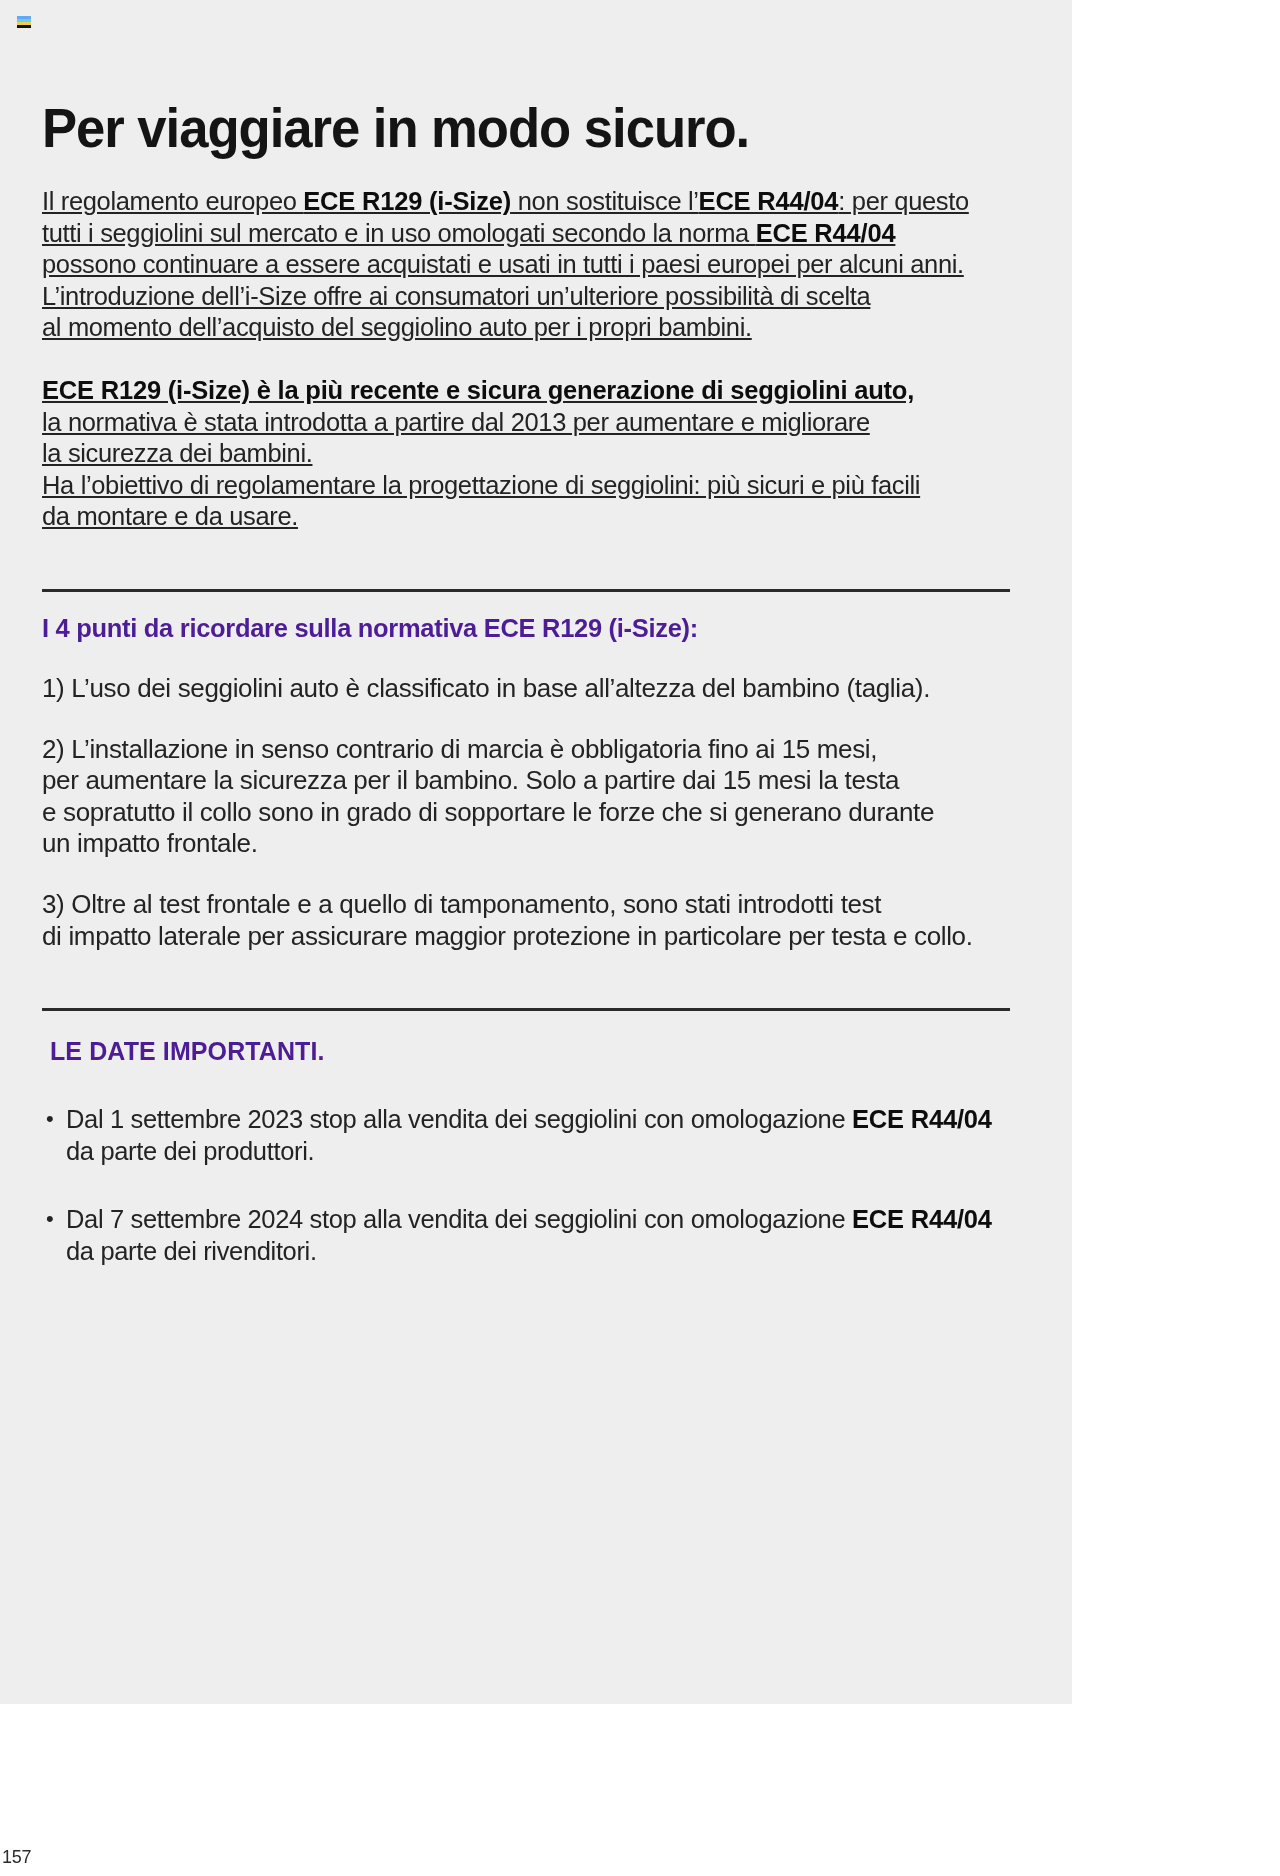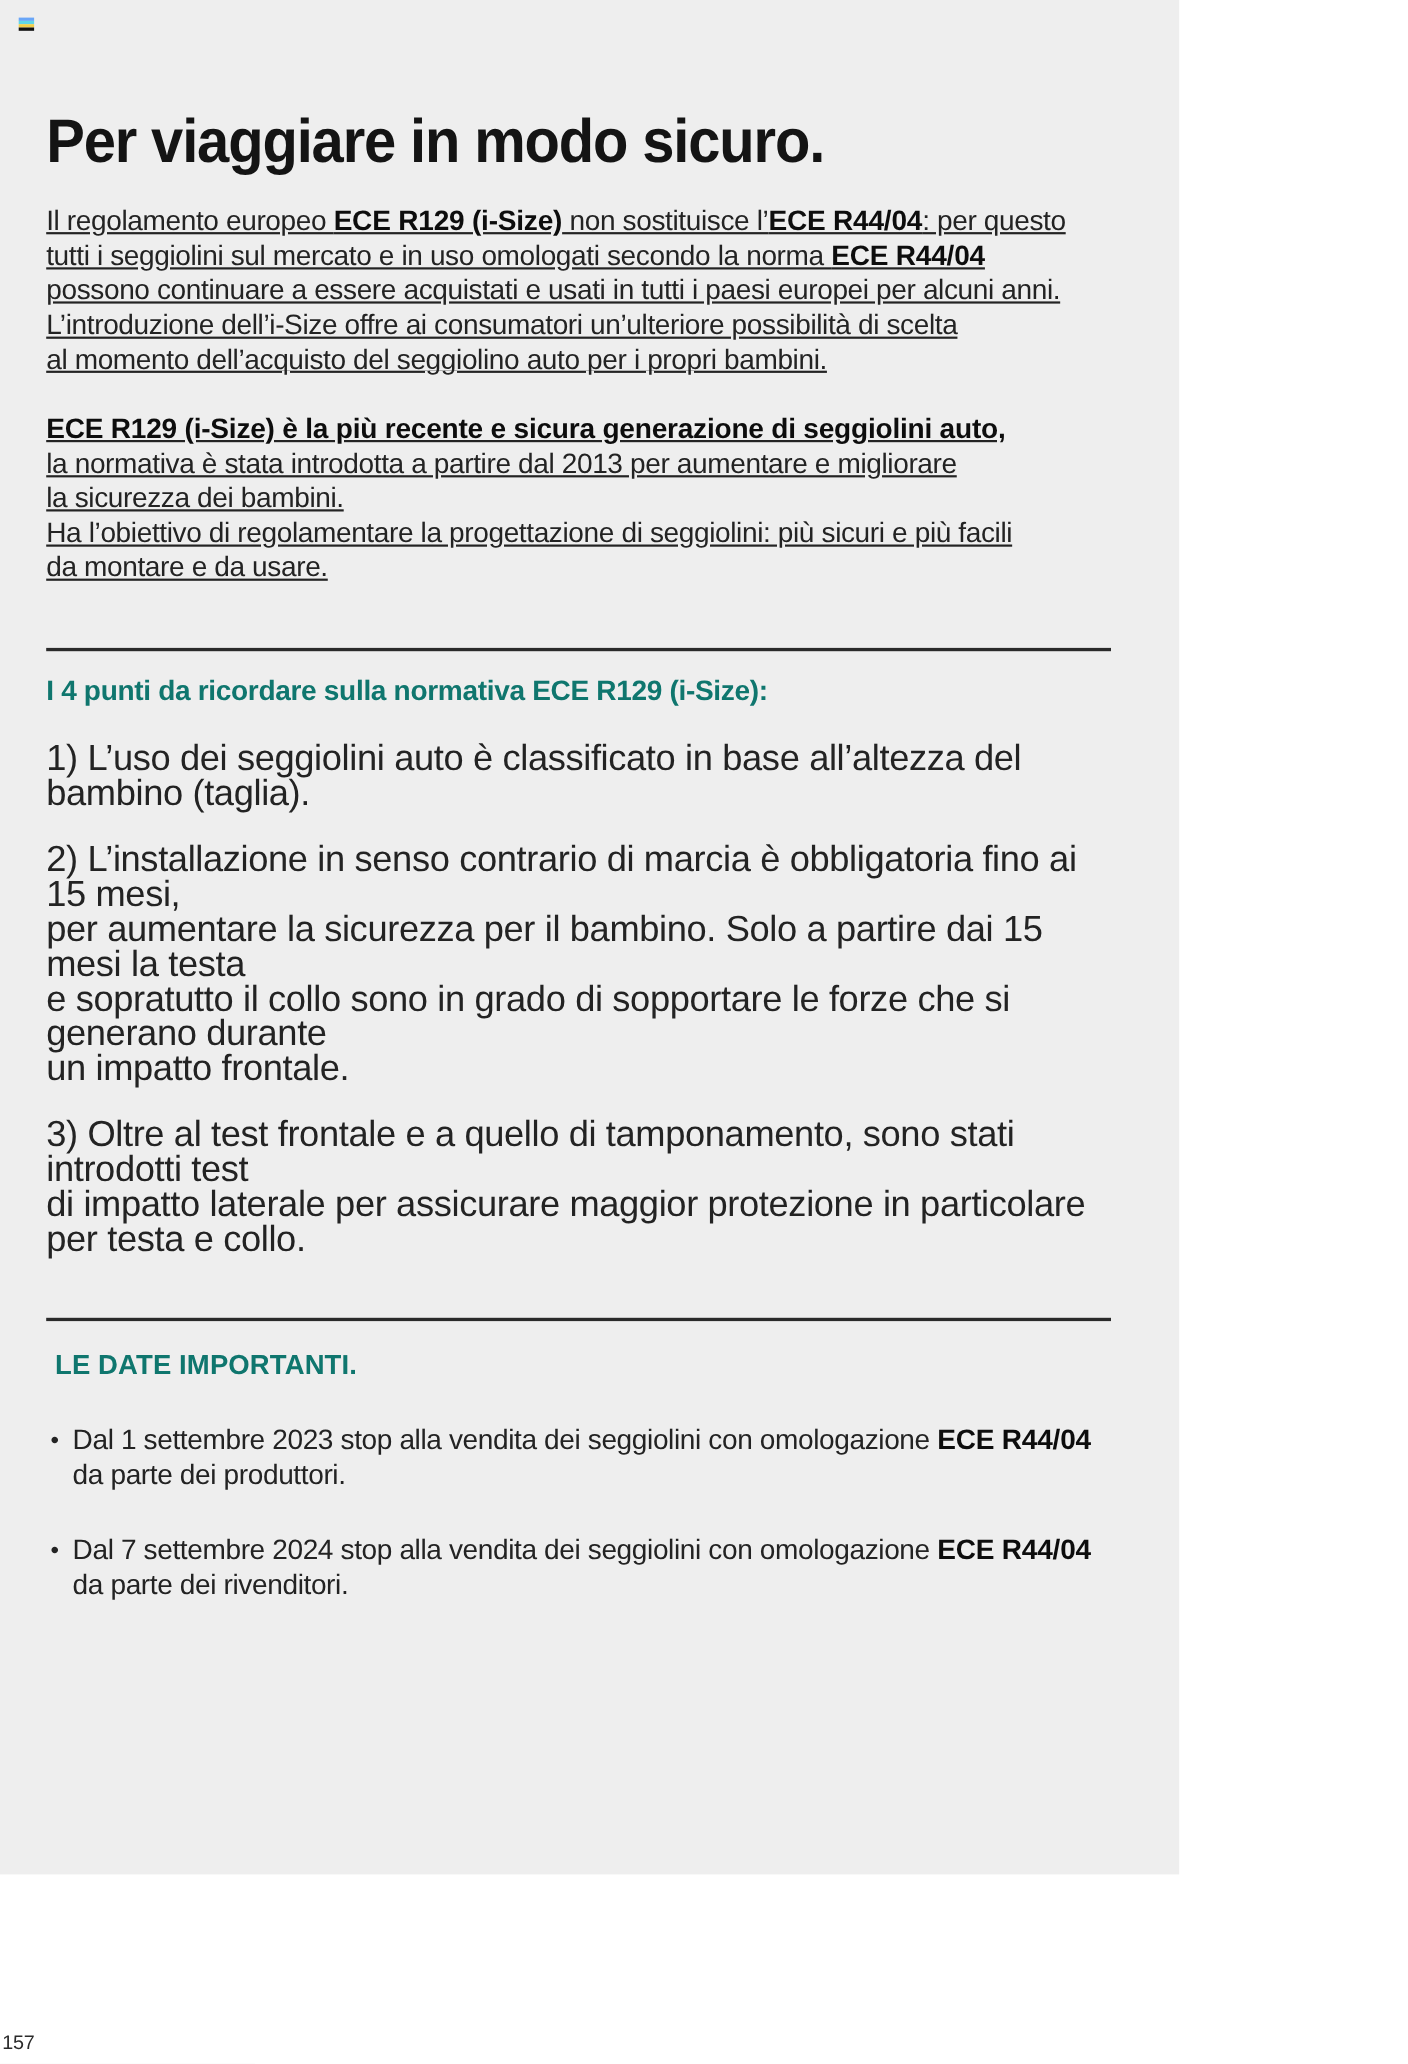--- a/index.html
+++ b/index.html
@@ -93,37 +93,37 @@
   }
   #rule-top { margin-top: 56px; }
   #rule-bottom { margin-top: 56px; }
 
   h2.section-heading {
     font-size: 25.5px;
     line-height: 31px;
     font-weight: 700;
     letter-spacing: -0.3px;
     margin: 0;
-    color: #0f766e;
+    color: #4c1d95;
   }
   #points-heading { margin-top: 21px; }
   #dates-heading {
     margin-top: 25px;
     padding-left: 8px;
     font-size: 25px;
     letter-spacing: 0.1px;
   }
 
   ol#points-list {
     list-style: none;
     margin: 0;
     padding: 0;
   }
   ol#points-list li {
-    font-size: 33px;
+    font-size: 26px;
     line-height: 31.6px;
     letter-spacing: -0.35px;
     color: #232323;
     margin-top: 29px;
     white-space: pre-line;
   }
 
   ul#dates-list {
     list-style: none;
     margin: 0;

